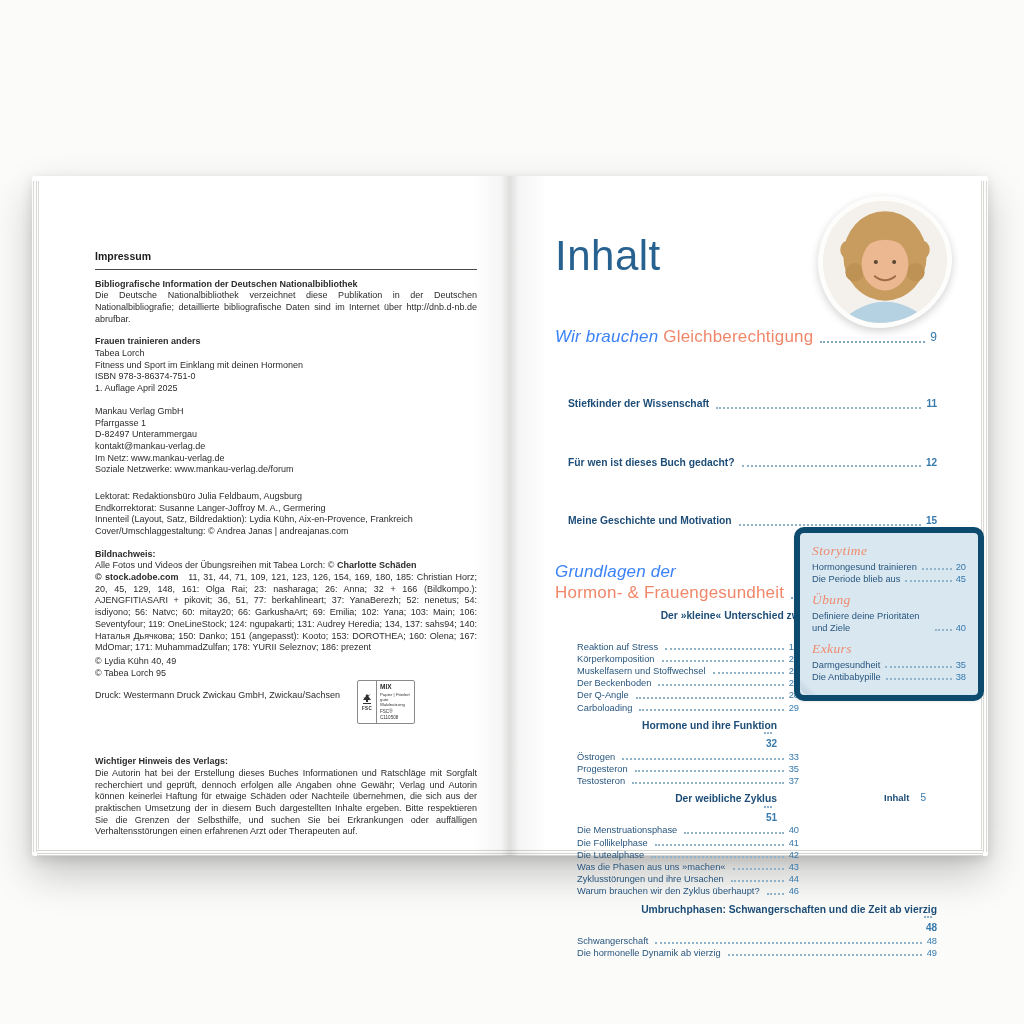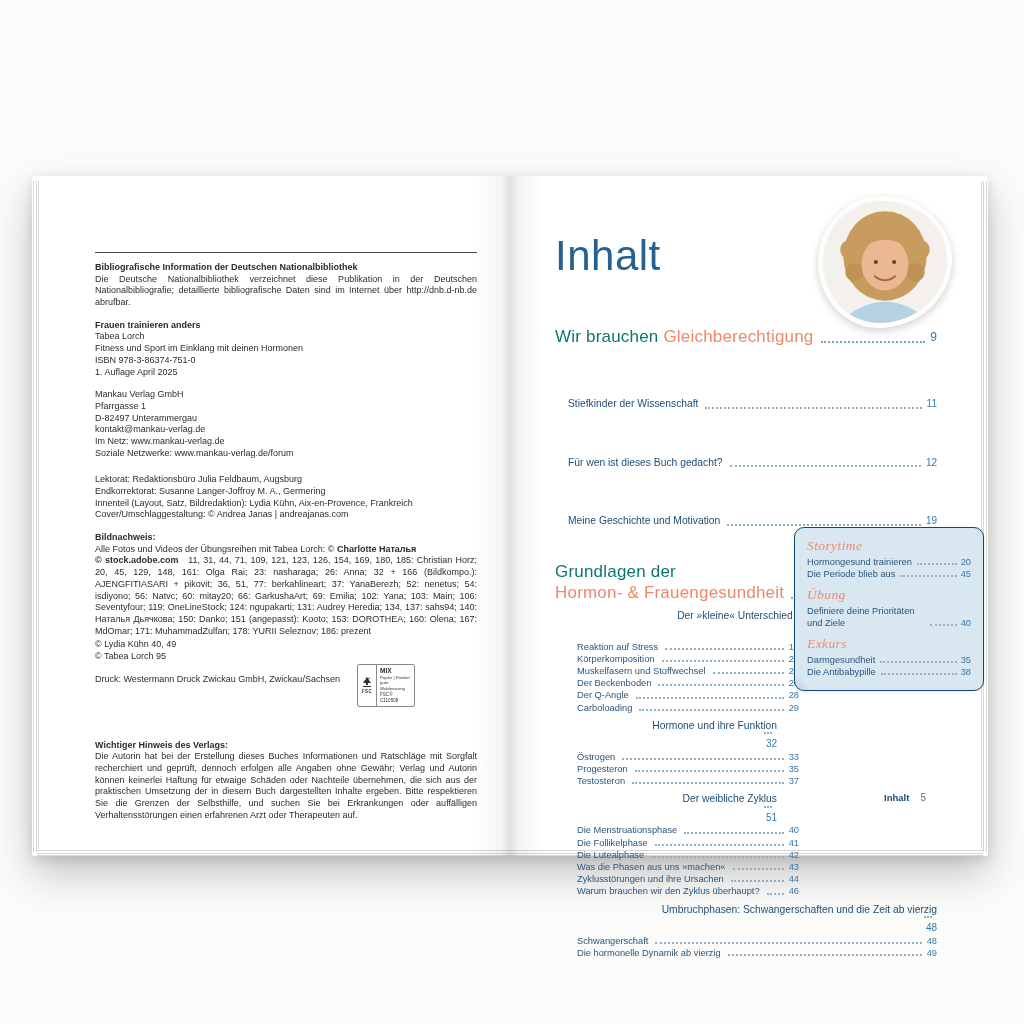--- a/index.html
+++ b/index.html
@@ -45,41 +45,41 @@
   .rp-content{position:absolute;left:45px;top:0;width:382px;}
   .toc-title{margin:56px 0 0;font-size:42px;font-weight:400;color:#27618f;letter-spacing:.5px;font-family:"Liberation Sans",sans-serif;}
   .photo{position:absolute;top:20px;right:36px;width:124px;height:122px;padding:5px;background:#fdfdfc;
          border-radius:48% 52% 55% 45% / 50% 48% 52% 50%;box-shadow:0 3px 9px rgba(0,0,0,.18);}
   .photo-inner{width:100%;height:100%;border-radius:inherit;overflow:hidden;background:#f3efe9;}
   .photo-inner svg{display:block;width:100%;height:100%;}
 
   .toc-section{margin-top:32px;}
   .toc-section.first{margin-top:46px;}
   .toc-hrow{display:flex;align-items:flex-end;font-size:17px;line-height:21px;letter-spacing:.2px;}
-  .part.blue{color:#0f766e;}
+  .part.blue{color:#3b82f6;font-style:italic;}
   .part.orange{color:#f0876a;}
   .hlbl{white-space:nowrap;}
   .dots{flex:1 1 auto;margin:0 5px 3px 7px;border-bottom:2px dotted #8fb2c9;min-width:8px;}
   .hdots{margin-bottom:4px;border-bottom:2px dotted #7fa7c2;}
   .pg{color:#3579ad;white-space:nowrap;}
   .hpg{font-size:12px;line-height:19px;}
 
   .toc-list{margin-top:6px;}
   .toc-row{display:flex;align-items:flex-end;color:#28567e;font-size:9.3px;line-height:12.2px;}
   .toc-row .lbl{white-space:nowrap;}
   .toc-row .pg{font-size:9.3px;}
-  .toc-row.bold{font-weight:normal;color:#1d4d77;}
+  .toc-row.bold{font-weight:bold;color:#1d4d77;}
   .toc-row.lvl0{font-size:10.3px;line-height:13.5px;margin-top:5px;flex-direction:column;}
   .toc-row.lvl0 .pg{font-size:10px;}
   .toc-row.lvl1{font-size:10.3px;line-height:14.5px;padding-left:13px;}
   .toc-row.lvl1 .pg{font-size:10px;margin-top:44px;}
   .toc-row.lvl2{padding-left:22px;}
   .toc-row.narrow{width:222px;}
 
-  .sb{position:absolute;right:4px;top:351px;width:190px;background:#d9e7f1;border:1px solid #0c4a6e;
+  .sb{position:absolute;right:4px;top:351px;width:190px;background:#d9e7f1;border:6px solid #0c4a6e;
       border-radius:10px;padding:10px 12px 12px;box-sizing:border-box;box-shadow:0 1px 3px rgba(0,0,0,.08);}
   .sb::before{content:"";position:absolute;left:0;bottom:0;width:16px;height:16px;
       border-bottom-left-radius:10px;background:linear-gradient(45deg,rgba(100,130,155,.25),rgba(100,130,155,0) 60%);}
   .sb-heading{font-family:"Liberation Serif",serif;font-style:italic;color:#ef8a6d;font-size:13.5px;
       letter-spacing:.4px;margin:7px 0 2px;}
   .sb-heading:first-child{margin-top:0;}
   .sb-row{display:flex;flex-wrap:wrap;align-items:flex-end;color:#28567e;font-size:9.3px;line-height:12px;}
   .sb-row .sb-lbl{max-width:118px;}
   .sb-dots{border-bottom:2px dotted #93b4ca;margin:0 4px 3px 5px;}
   .sb-pg{font-size:9.3px;}
@@ -92,20 +92,21 @@
 <body>
 
 <div class="stage">
   <div class="book">
     <div class="edges-left"></div>
     <div class="edges-right"></div>
     <div class="edges-bottom"></div>
 
     <div class="page left">
       <div class="lp-content">
+        <div class="h-imp">Impressum</div>
         <hr class="rule">
 
         <div class="blk">
           <div class="bold">Bibliografische Information der Deutschen Nationalbibliothek</div>
           <div class="just">Die Deutsche Nationalbibliothek verzeichnet diese Publikation in der Deutschen Nationalbibliografie; detaillierte bibliografische Daten sind im Internet über http://dnb.d-nb.de abrufbar.</div>
         </div>
 
         <div class="blk">
           <div class="ln bold">Frauen trainieren anders</div>
           <div class="ln">Tabea Lorch</div>
@@ -125,21 +126,21 @@
 
         <div class="blk">
           <div class="ln">Lektorat: Redaktionsbüro Julia Feldbaum, Augsburg</div>
           <div class="ln">Endkorrektorat: Susanne Langer-Joffroy M. A., Germering</div>
           <div class="ln">Innenteil (Layout, Satz, Bildredaktion): Lydia Kühn, Aix-en-Provence, Frankreich</div>
           <div class="ln">Cover/Umschlaggestaltung: © Andrea Janas | andreajanas.com</div>
         </div>
 
         <div class="blk">
           <div class="ln bold">Bildnachweis:</div>
-          <div class="ln"><span>Alle Fotos und Videos der Übungsreihen mit Tabea Lorch: © </span><b>Charlotte Наталья</b></div>
+          <div class="ln"><span>Alle Fotos und Videos der Übungsreihen mit Tabea Lorch: © </span><b>Charlotte Schäden</b></div>
           <div class="just"><b>© stock.adobe.com</b>&nbsp;&nbsp;&nbsp;<span>11, 31, 44, 71, 109, 121, 123, 126, 154, 169, 180, 185: Christian Horz; 20, 45, 129, 148, 161: Olga Rai; 23: nasharaga; 26: Anna; 32 + 166 (Bildkompo.): AJENGFITIASARI + pikovit; 36, 51, 77: berkahlineart; 37: YanaBerezh; 52: nenetus; 54: isdiyono; 56: Natvc; 60: mitay20; 66: GarkushaArt; 69: Emilia; 102: Yana; 103: Main; 106: Seventyfour; 119: OneLineStock; 124: ngupakarti; 131: Audrey Heredia; 134, 137: sahs94; 140: Наталья Дьячкова; 150: Danko; 151 (angepasst): Kooto; 153: DOROTHEA; 160: Olena; 167: MdOmar; 171: MuhammadZulfan; 178: YURII Seleznov; 186: prezent</span></div>
           <div class="ln">© Lydia Kühn    40, 49</div>
           <div class="ln">© Tabea Lorch    95</div>
         </div>
 
         <div class="druck-wrap">
           <div class="ln">Druck: Westermann Druck Zwickau GmbH, Zwickau/Sachsen</div>
           <div class="fsc">
             <div class="fsc-logo">
               <svg width="10" height="12" viewBox="0 0 10 12">
@@ -201,21 +202,21 @@
                   <span class="pg">11</span>
                 </div>
                 <div class="toc-row lvl1 bold">
                   <span class="lbl">Für wen ist dieses Buch gedacht?</span>
                   <span class="dots"></span>
                   <span class="pg">12</span>
                 </div>
                 <div class="toc-row lvl1 bold">
                   <span class="lbl">Meine Geschichte und Motivation</span>
                   <span class="dots"></span>
-                  <span class="pg">19</span>
+                  <span class="pg">15</span>
                 </div>
               </div>
             </div>
             <div class="toc-section">
               <div class="toc-hrow">
                 <span class="hlbl"><span class="part blue">Grundlagen der</span></span>
               </div>
               <div class="toc-hrow">
                 <span class="hlbl"><span class="part orange">Hormon- &amp; Frauengesundheit</span></span>
                 <span class="dots hdots"></span>

